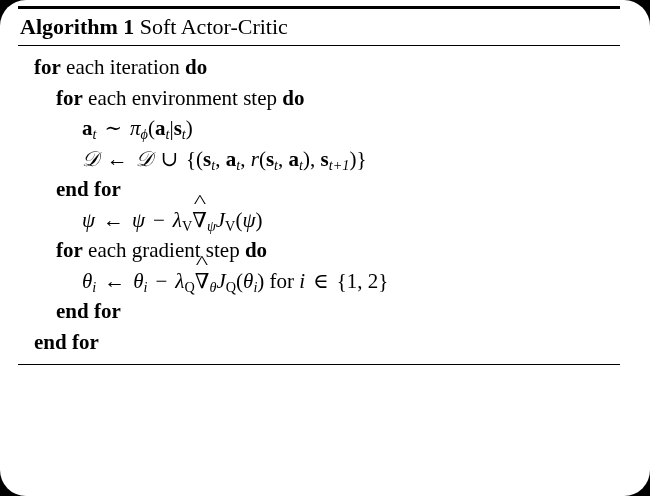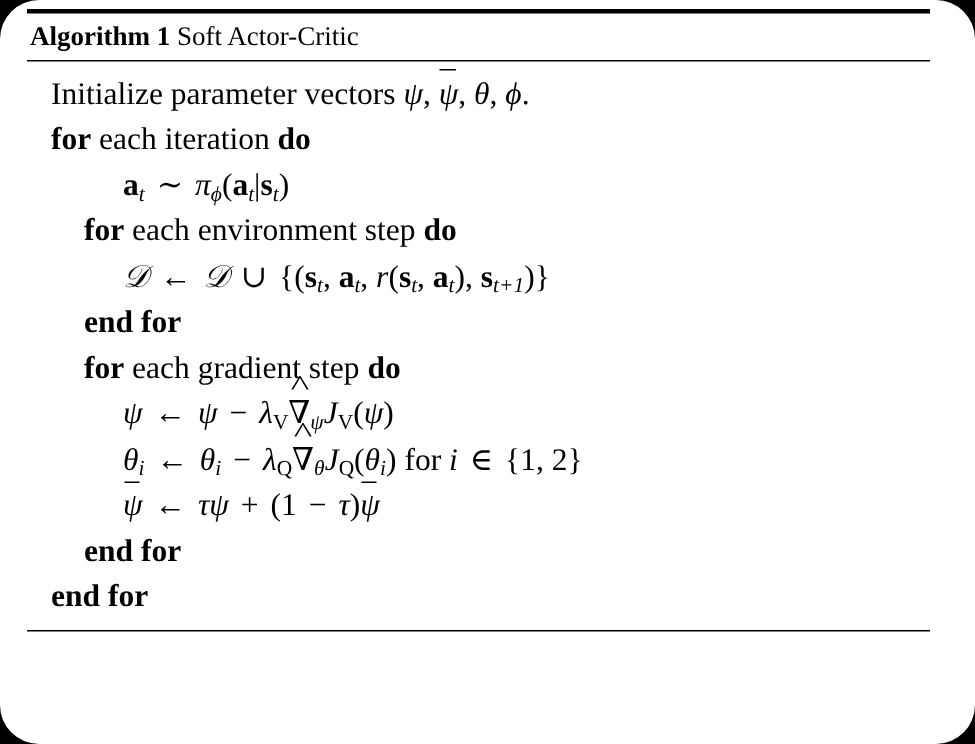--- a/index.html
+++ b/index.html
@@ -40,21 +40,21 @@
     border-top: 1.5px solid #000000;
     width: 100%;
   }
   .rule-bottom {
     height: 0;
     border-top: 1.5px solid #000000;
     width: 100%;
     margin-top: 5px;
   }
   .algo-caption {
-    font-size: 18px;
+    font-size: 22px;
     line-height: 1.38;
     color: #000000;
     padding: 3px 0 3px 2px;
     white-space: nowrap;
   }
   .algo-caption .caption-label {
     font-weight: bold;
   }
   .algo-body {
     padding-top: 6px;
@@ -140,95 +140,79 @@
 
     <div class="algo-caption">
       <span class="caption-label">Algorithm 1</span>
       <span>Soft Actor-Critic</span>
     </div>
 
     <div class="rule-mid"></div>
 
     <div class="algo-body">
 
-      <div class="algo-line ind-1">
-        <span>Initialize parameter vectors</span>
-        <span class="math">ψ</span><span class="op tight">,</span>
-        <span class="ovl">ψ</span><span class="op tight">,</span>
-        <span class="math">θ</span><span class="op tight">,</span>
-        <span class="math">ϕ</span><span class="op tight">.</span>
-      </div>
 
       <div class="algo-line ind-1">
         <span class="kw">for</span>
         <span>each iteration</span>
         <span class="kw">do</span>
       </div>
 
+      <div class="algo-line ind-2">
+        <span class="kw">for</span>
+        <span>each environment step</span>
+        <span class="kw">do</span>
+      </div>
+
       <div class="algo-line ind-3">
         <span class="mbf">a</span><sub>t</sub>
         <span class="op">∼</span>
         <span class="math">π</span><sub>ϕ</sub><span class="op tight">(</span><span class="mbf">a</span><sub>t</sub><span class="op tight">|</span><span class="mbf">s</span><sub>t</sub><span class="op tight">)</span>
-      </div>
-
-      <div class="algo-line ind-2">
-        <span class="kw">for</span>
-        <span>each environment step</span>
-        <span class="kw">do</span>
       </div>
 
 
       <div class="algo-line ind-3">
         <span class="cal">𝒟</span>
         <span class="op">←</span>
         <span class="cal">𝒟</span>
         <span class="op">∪</span>
         <span class="op tight">{</span><span class="op tight">(</span><span class="mbf">s</span><sub>t</sub><span class="op tight">,</span> <span class="mbf">a</span><sub>t</sub><span class="op tight">,</span> <span class="math">r</span><span class="op tight">(</span><span class="mbf">s</span><sub>t</sub><span class="op tight">,</span> <span class="mbf">a</span><sub>t</sub><span class="op tight">)</span><span class="op tight">,</span> <span class="mbf">s</span><sub>t+1</sub><span class="op tight">)</span><span class="op tight">}</span>
       </div>
 
       <div class="algo-line ind-2">
         <span class="kw">end for</span>
       </div>
 
-      <div class="algo-line ind-2">
-        <span class="kw">for</span>
-        <span>each gradient step</span>
-        <span class="kw">do</span>
-      </div>
-
       <div class="algo-line ind-3">
         <span class="math">ψ</span>
         <span class="op">←</span>
         <span class="math">ψ</span>
         <span class="op">−</span>
         <span class="math">λ</span><sub class="mathrm">V</sub><span class="hat nabla">∇</span><sub>ψ</sub><span class="math">J</span><sub class="mathrm">V</sub><span class="op tight">(</span><span class="math">ψ</span><span class="op tight">)</span>
+      </div>
+
+      <div class="algo-line ind-2">
+        <span class="kw">for</span>
+        <span>each gradient step</span>
+        <span class="kw">do</span>
       </div>
 
       <div class="algo-line ind-3">
         <span class="math">θ</span><sub>i</sub>
         <span class="op">←</span>
         <span class="math">θ</span><sub>i</sub>
         <span class="op">−</span>
         <span class="math">λ</span><sub class="mathrm">Q</sub><span class="hat nabla">∇</span><sub>θ</sub><span class="math">J</span><sub class="mathrm">Q</sub><span class="op tight">(</span><span class="math">θ</span><sub>i</sub><span class="op tight">)</span>
         <span class="mathrm">for</span>
         <span class="math">i</span>
         <span class="op">∈</span>
         <span class="op tight">{</span><span class="mathrm">1</span><span class="op tight">,</span> <span class="mathrm">2</span><span class="op tight">}</span>
       </div>
 
 
-      <div class="algo-line ind-3">
-        <span class="ovl">ψ</span>
-        <span class="op">←</span>
-        <span class="math">τ</span><span class="math">ψ</span>
-        <span class="op">+</span>
-        <span class="op tight">(</span><span class="mathrm">1</span>
-        <span class="op">−</span>
-        <span class="math">τ</span><span class="op tight">)</span><span class="ovl">ψ</span>
-      </div>
 
       <div class="algo-line ind-2">
         <span class="kw">end for</span>
       </div>
 
       <div class="algo-line ind-1">
         <span class="kw">end for</span>
       </div>
 
     </div>

